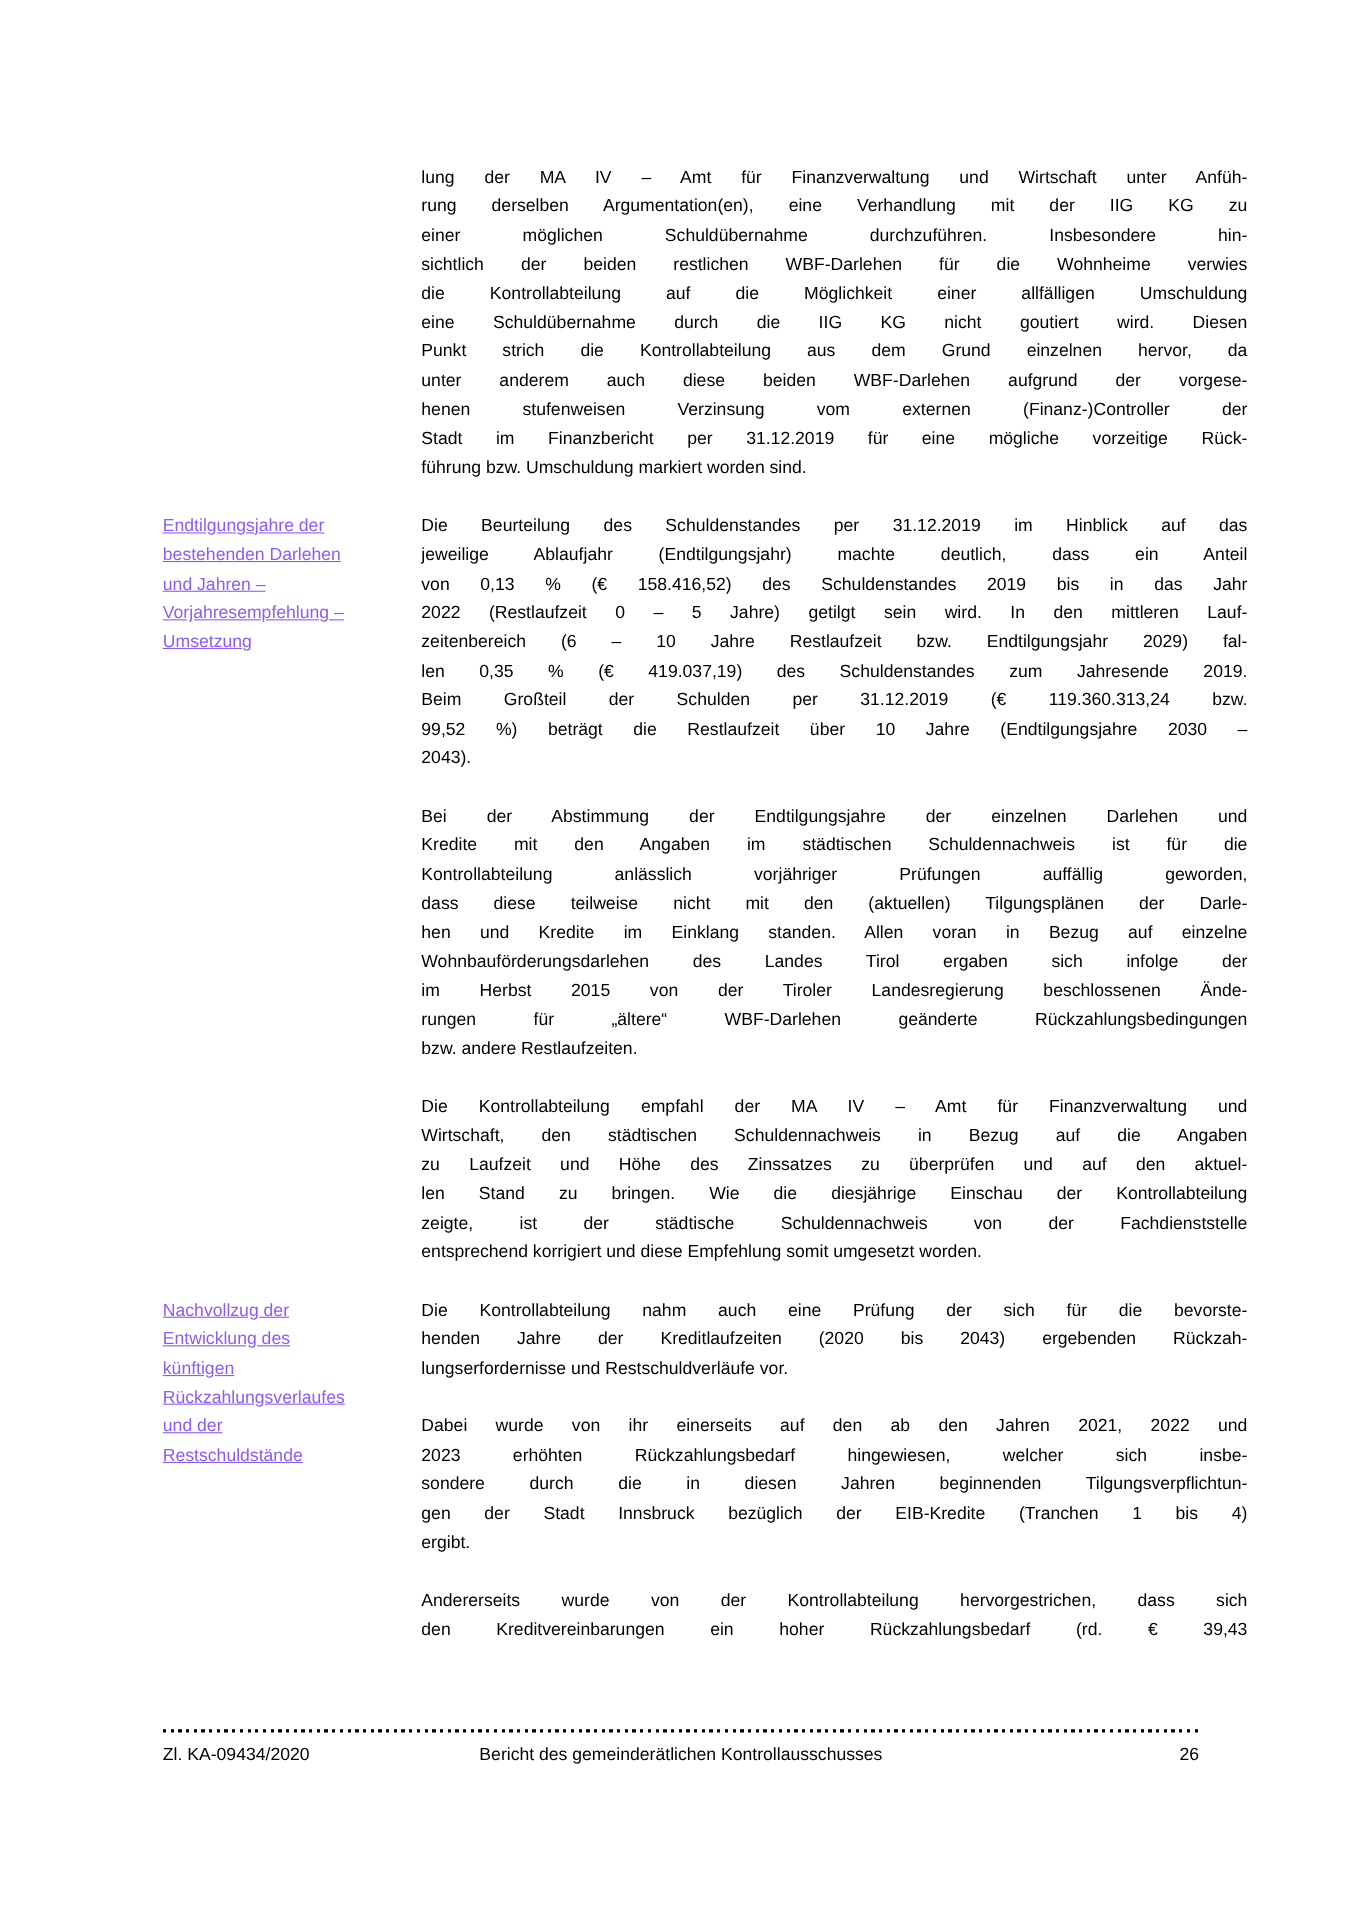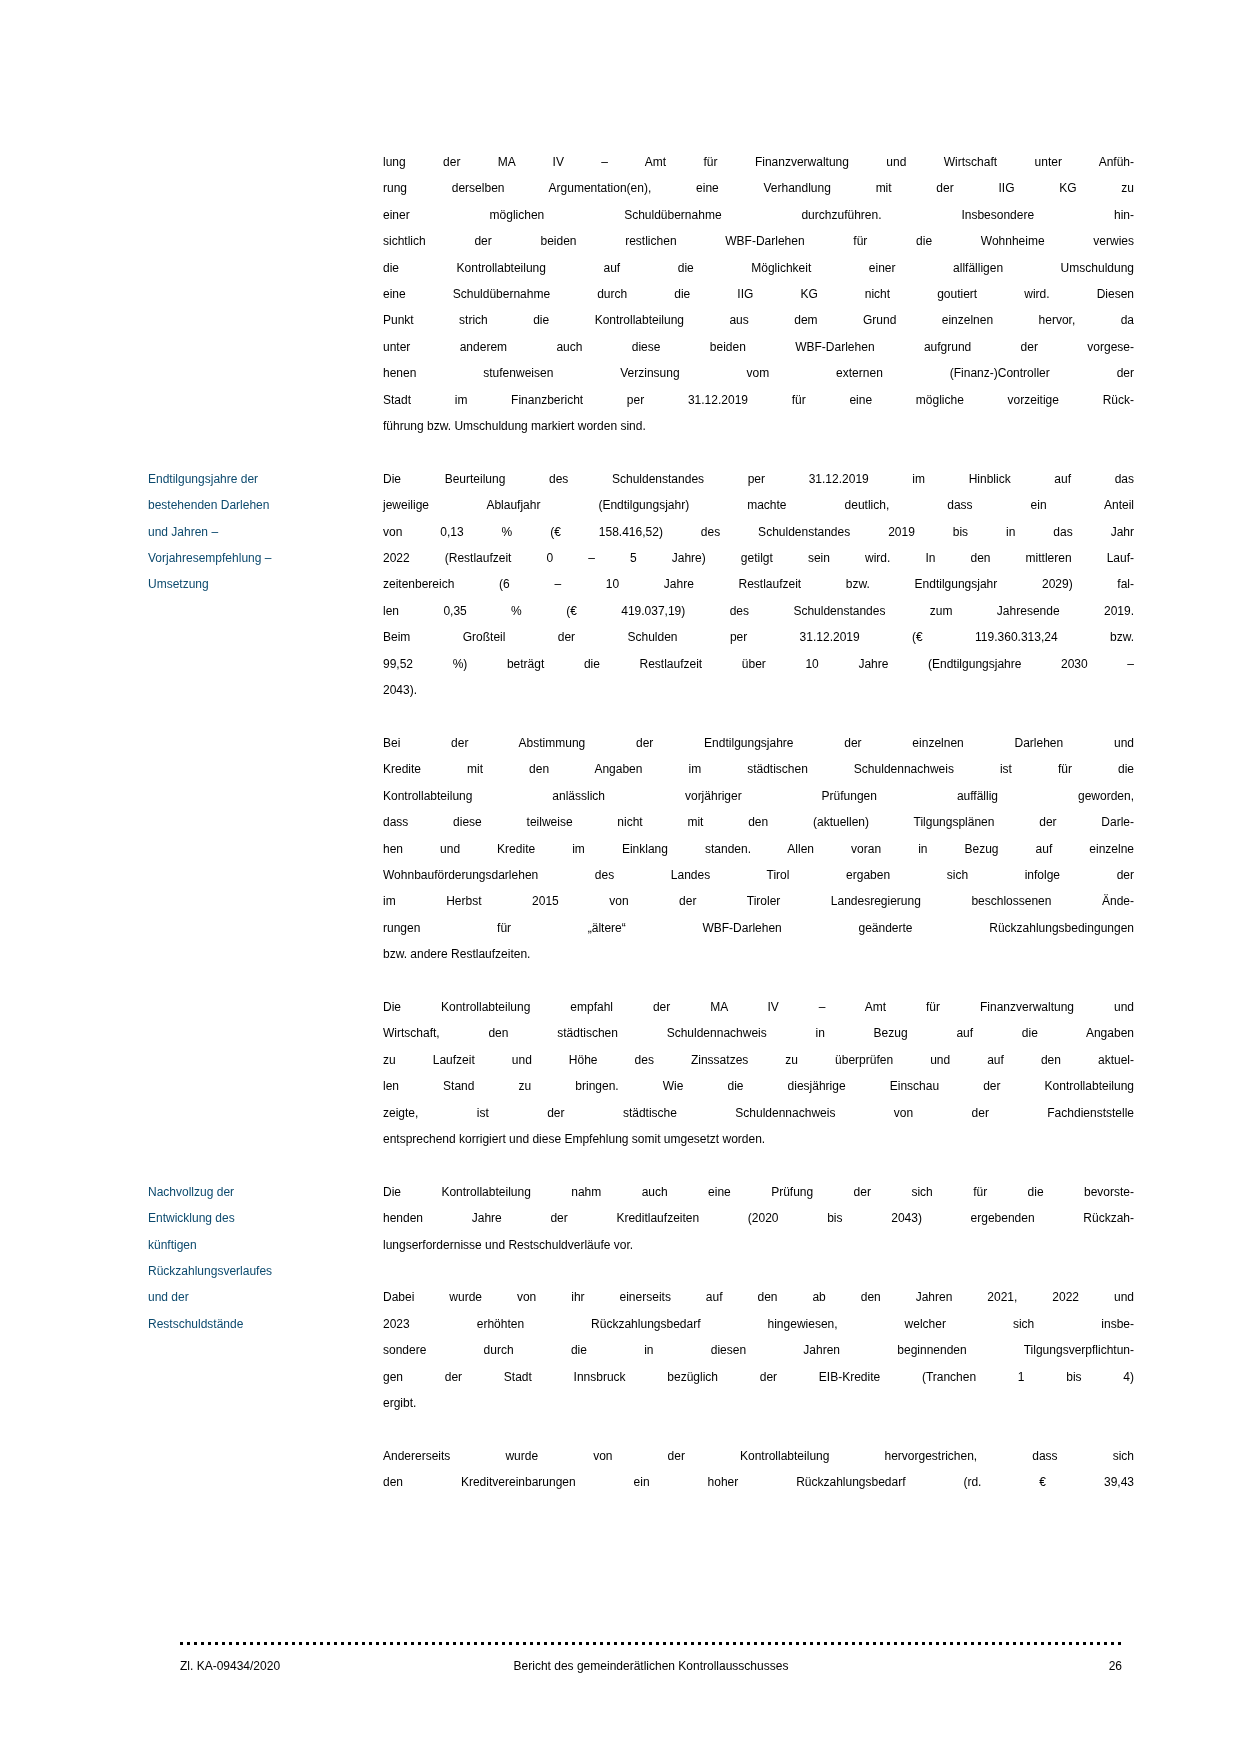--- a/index.html
+++ b/index.html
@@ -2,48 +2,48 @@
 <html lang="de"><head>
 <meta charset="utf-8">
 <style>
   html, body { margin: 0; padding: 0; background: #e9e9e9; }
   .page {
     position: relative;
     width: 1241px;
     height: 1754px;
     background: #ffffff;
     font-family: "Liberation Sans", "DejaVu Sans", sans-serif;
-    font-size: 12px;
+    font-size: 16px;
     line-height: 26.4px;
     color: #000000;
     overflow: hidden;
   }
   .content {
     position: absolute;
     top: 149px;
     left: 148px;
     width: 986px;
   }
   .section { display: flex; align-items: flex-start; }
   .margin-label {
     width: 235px;
     flex: 0 0 235px;
-    color: #0c4a6e;
+    color: #8b5cf6;
+    text-decoration: underline;
   }
   .margin-label .lbl-line { white-space: nowrap; }
   .body-col { width: 751px; flex: 0 0 751px; }
   .paragraph { margin: 0 0 26.4px 0; }
   .jline { text-align: justify; text-align-last: justify; }
   .jline.endline { text-align-last: left; }
   .footer {
     position: absolute;
     left: 148px;
-    top: 1642px;
+    top: 1572px;
     width: 942px;
-    margin-left: 32px;
   }
   .dotted-rule {
     height: 3px;
     background-image: repeating-linear-gradient(to right, #000 0 3px, transparent 3px 7px);
   }
   .footer-row {
     margin-top: 8px;
     display: grid;
     grid-template-columns: 1fr auto 1fr;
   }

